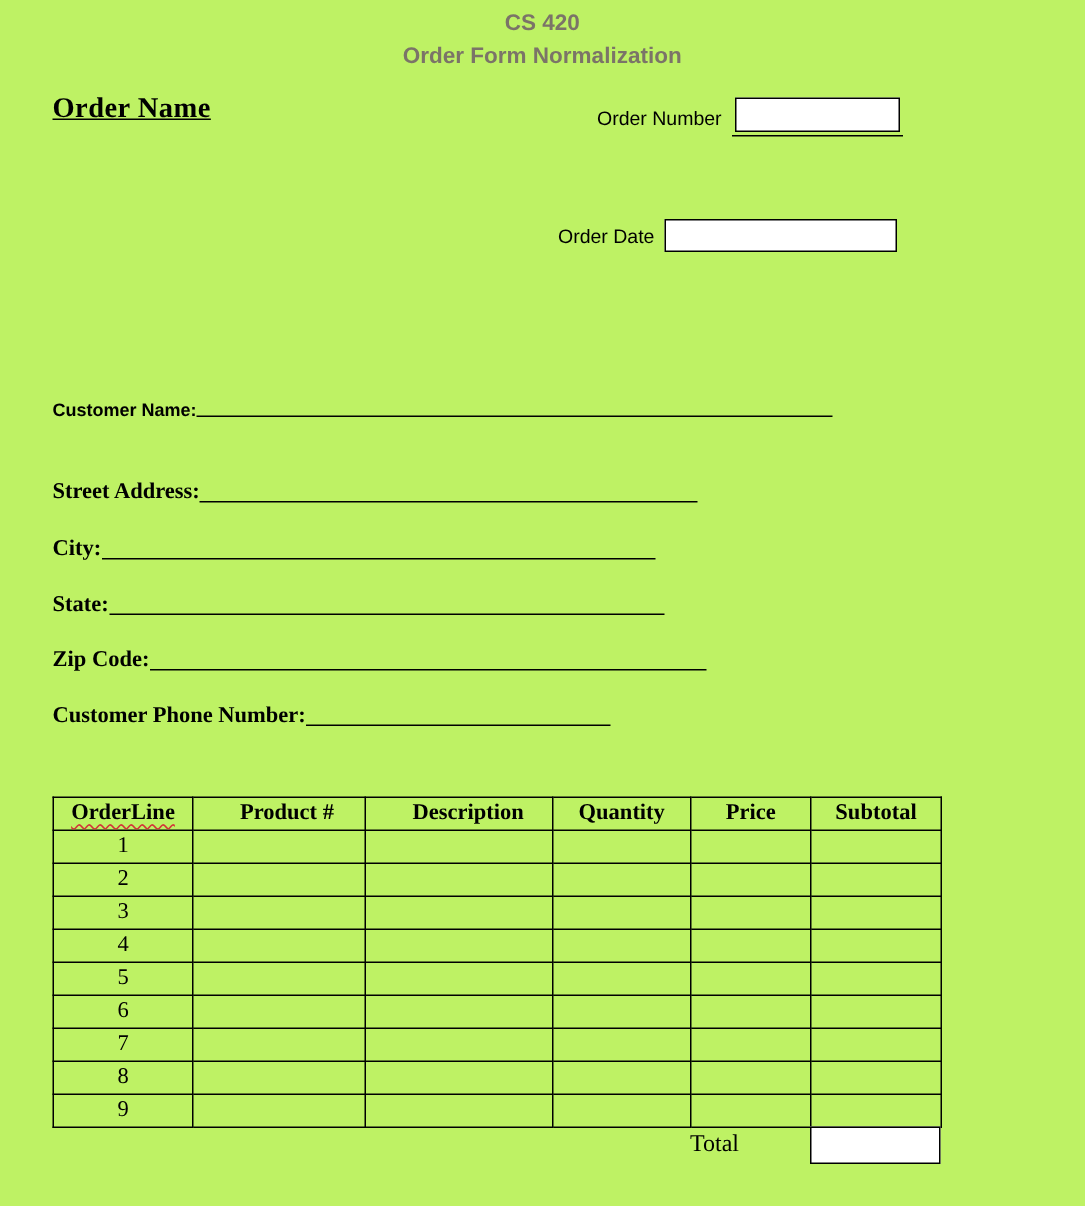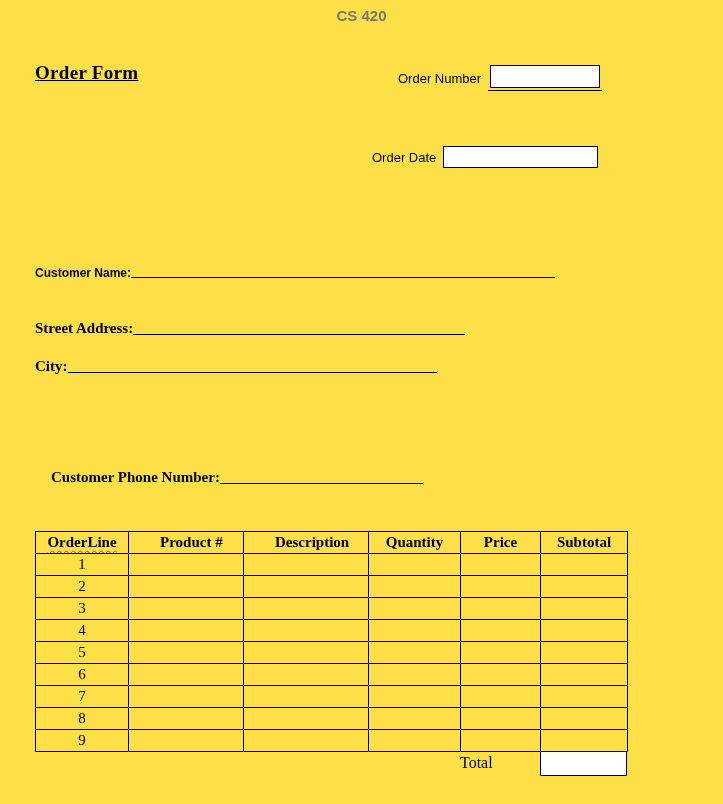--- a/index.html
+++ b/index.html
@@ -1,18 +1,18 @@
 <!DOCTYPE html>
 <html><head>
 <meta charset="utf-8">
 <style>
   * { margin:0; padding:0; box-sizing:border-box; }
   html,body { background:#ffffff; }
   .page {
-    position:relative; width:723px; height:804px; background:#fde047;
+    position:relative; width:723px; height:804px; background:#bef264;
     font-family:"Liberation Sans", sans-serif; color:#000; overflow:hidden;
   }
 
   
   .doc-header {
     position:absolute; top:5px; left:0; width:100%;
     text-align:center; font-weight:bold; font-size:15px; line-height:22px;
     color:#7b7468;
   }
 
@@ -65,23 +65,24 @@
   }
   .total-box { position:absolute; left:540px; top:751px; width:87px; height:25px; border:1px solid #000; background:#fff; }
 </style>
 </head>
 <body>
 
 <div class="page">
 
   <div class="doc-header" style="color: rgb(123, 116, 104);">
     <div>CS 420</div>
-  </div>
-
-  <div class="form-title">Order Form</div>
+    <div>Order Form Normalization</div>
+  </div>
+
+  <div class="form-title">Order Name</div>
 
   <span class="small-label order-number-label">Order Number</span>
   <div class="input-box order-number-box"></div>
   <div class="order-number-underline"></div>
 
   <span class="small-label order-date-label">Order Date</span>
   <div class="input-box order-date-box"></div>
 
   <div class="field-row" style="left:35px; top:264px; width:520px; height:16px;">
     <span class="sans-label">Customer Name:</span>
@@ -91,23 +92,31 @@
   <div class="field-row" style="left:35px; top:319px; width:430px; height:18px;">
     <span class="serif-label">Street Address:</span>
     <span class="fill-line"></span>
   </div>
 
   <div class="field-row" style="left:35px; top:357px; width:402px; height:18px;">
     <span class="serif-label">City:</span>
     <span class="fill-line"></span>
   </div>
 
-
-
-  <div class="field-row" style="left:35px; top:468px; width:372px; height:18px;margin-left:16px;">
+  <div class="field-row" style="left:35px; top:394px; width:408px; height:18px;">
+    <span class="serif-label">State:</span>
+    <span class="fill-line"></span>
+  </div>
+
+  <div class="field-row" style="left:35px; top:431px; width:436px; height:18px;">
+    <span class="serif-label">Zip Code:</span>
+    <span class="fill-line"></span>
+  </div>
+
+  <div class="field-row" style="left:35px; top:468px; width:372px; height:18px;">
     <span class="serif-label">Customer Phone Number:</span>
     <span class="fill-line"></span>
   </div>
 
   <table class="order-table">
     <colgroup>
       <col style="width:93px">
         <col style="width:115px">
         <col style="width:125px">
       <col style="width:92px">

